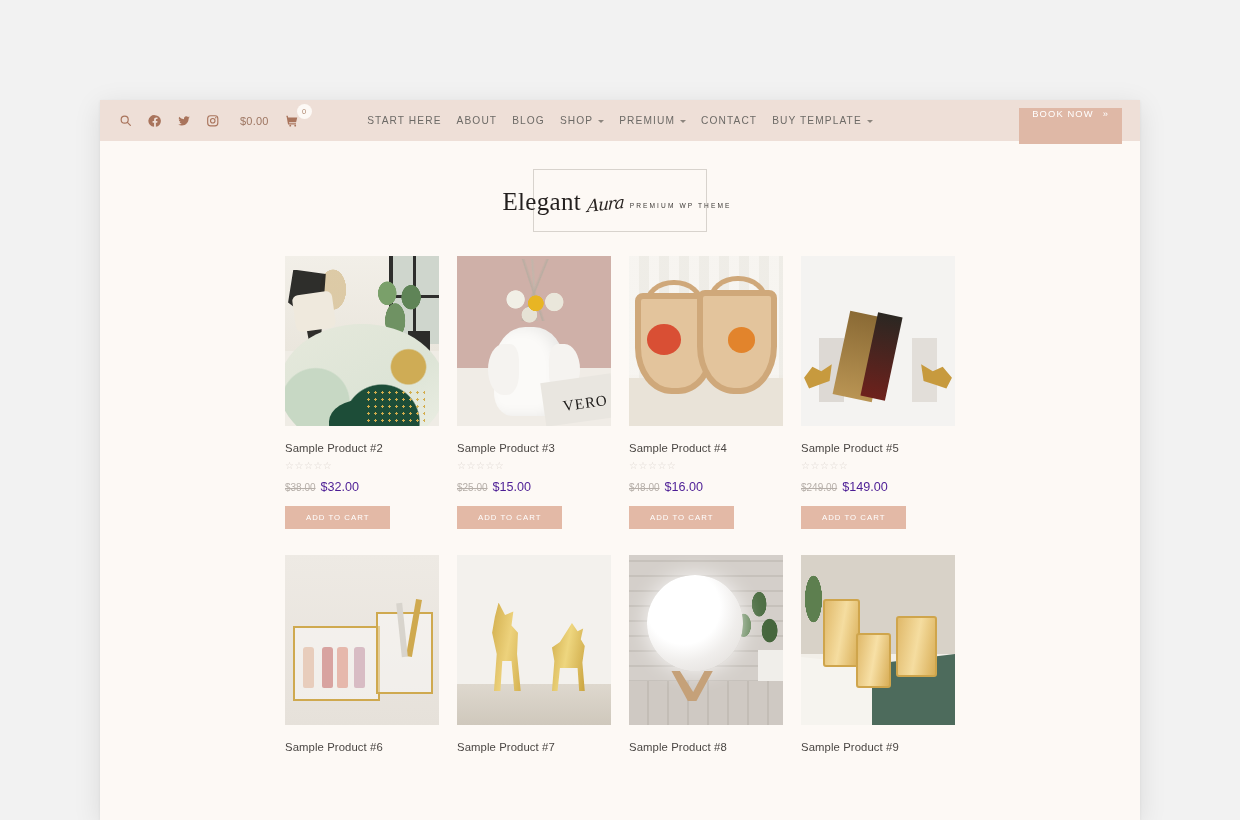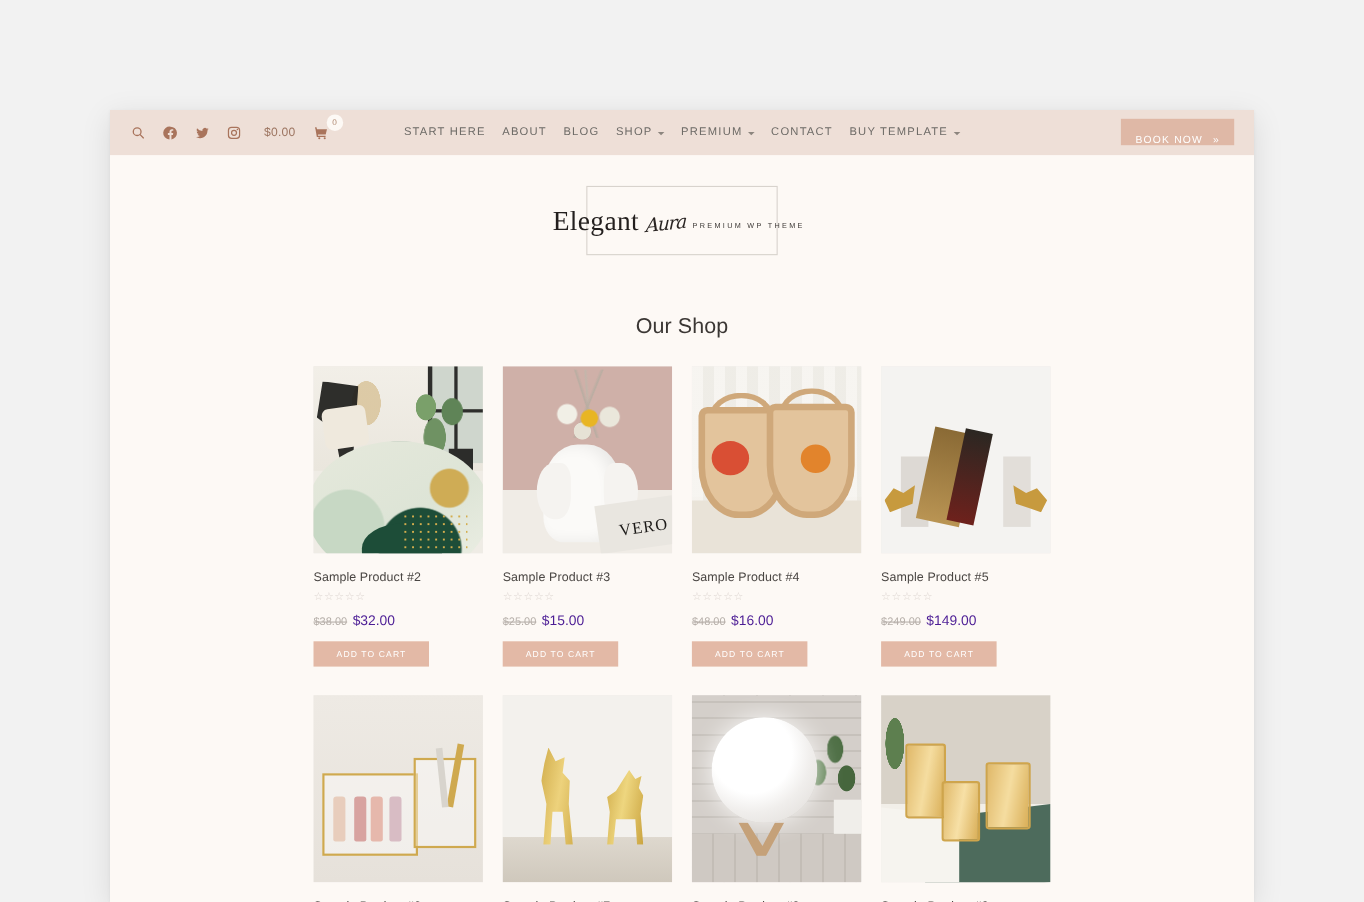--- a/index.html
+++ b/index.html
@@ -110,28 +110,28 @@
     border-left: 3.2px solid transparent;
     border-right: 3.2px solid transparent;
     border-top: 3.8px solid #8c857e;
     display:inline-block;
     margin-top: 1px;
   }
   .book-btn {
     position: absolute;
     right: 18px;
     top: 8px;
-    height: 24px;
+    height: 36px;
     padding: 0 13px;
     background: #dfb8a6;
     color: #ffffff;
     font-size: 9.4px;
     letter-spacing: 1.1px;
     display: inline-flex;
-    align-items: flex-end;
+    align-items: flex-start;
     gap: 9px;
     cursor: pointer;
     border: none;
     font-family: inherit;
   }
   
   .logo-wrap {
     display: flex;
     justify-content: center;
     padding-top: 28px;
@@ -449,21 +449,20 @@
           <span class="logo-script">Aura</span>
         </div>
         <div class="logo-sub">
           <span class="logo-rule"></span>
           <span class="logo-sub-text">PREMIUM WP THEME</span>
           <span class="logo-rule"></span>
         </div>
       </div>
     </div>
 
-    <h1 class="shop-title">Our Shop</h1>
 
     <div class="grid">
 
       <div class="card">
         <div class="card-img">
           <div class="img-inner p2">
             <div class="wall"></div>
               <div class="window">
                 <div class="winbar"></div>
                 <div class="winbar2"></div>

